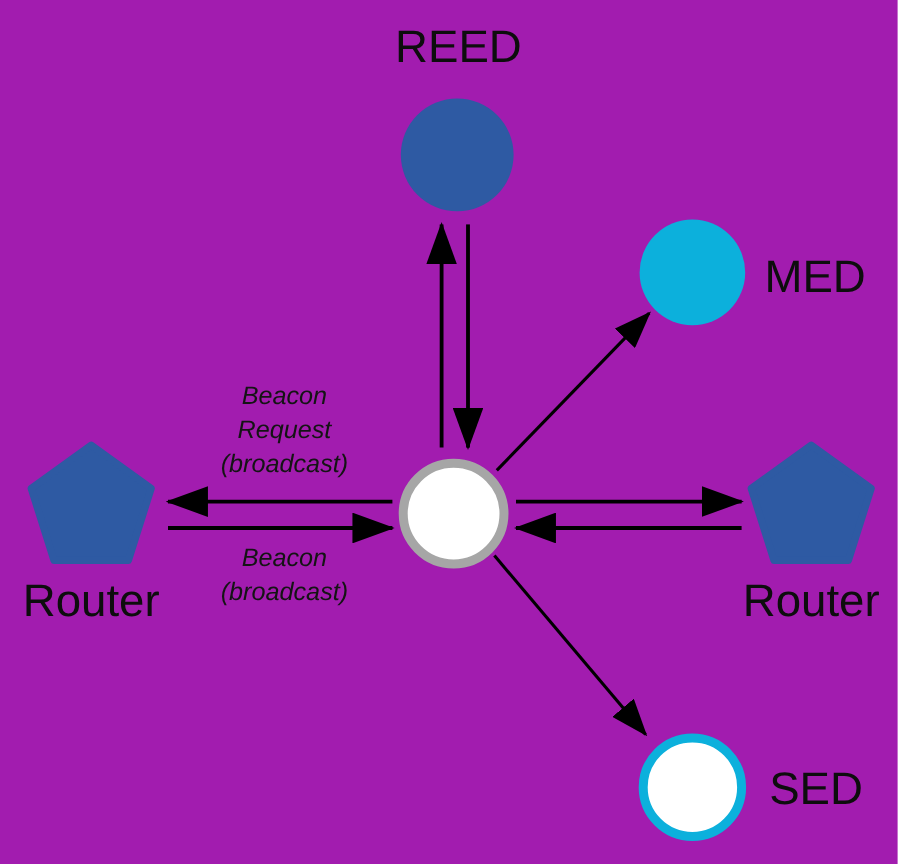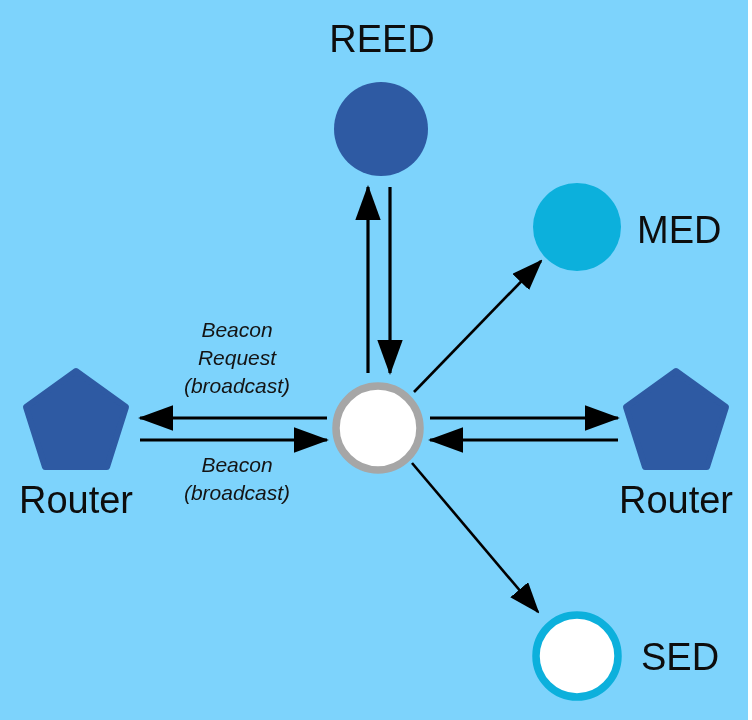--- a/index.html
+++ b/index.html
@@ -10,21 +10,21 @@
   body {
     width: 752px;
     height: 720px;
     font-family: "Liberation Sans", sans-serif;
     overflow: hidden;
   }
   #diagram-root {
     position: relative;
     width: 748px;
     height: 720px;
-    background: #7dd3fc;
+    background: #a21caf;
   }
   svg.diagram-canvas {
     display: block;
     width: 752px;
     height: 720px;
   }
   .node-label {
     font-family: "Liberation Sans", sans-serif;
     font-size: 38px;
     fill: #0d0d0d;

